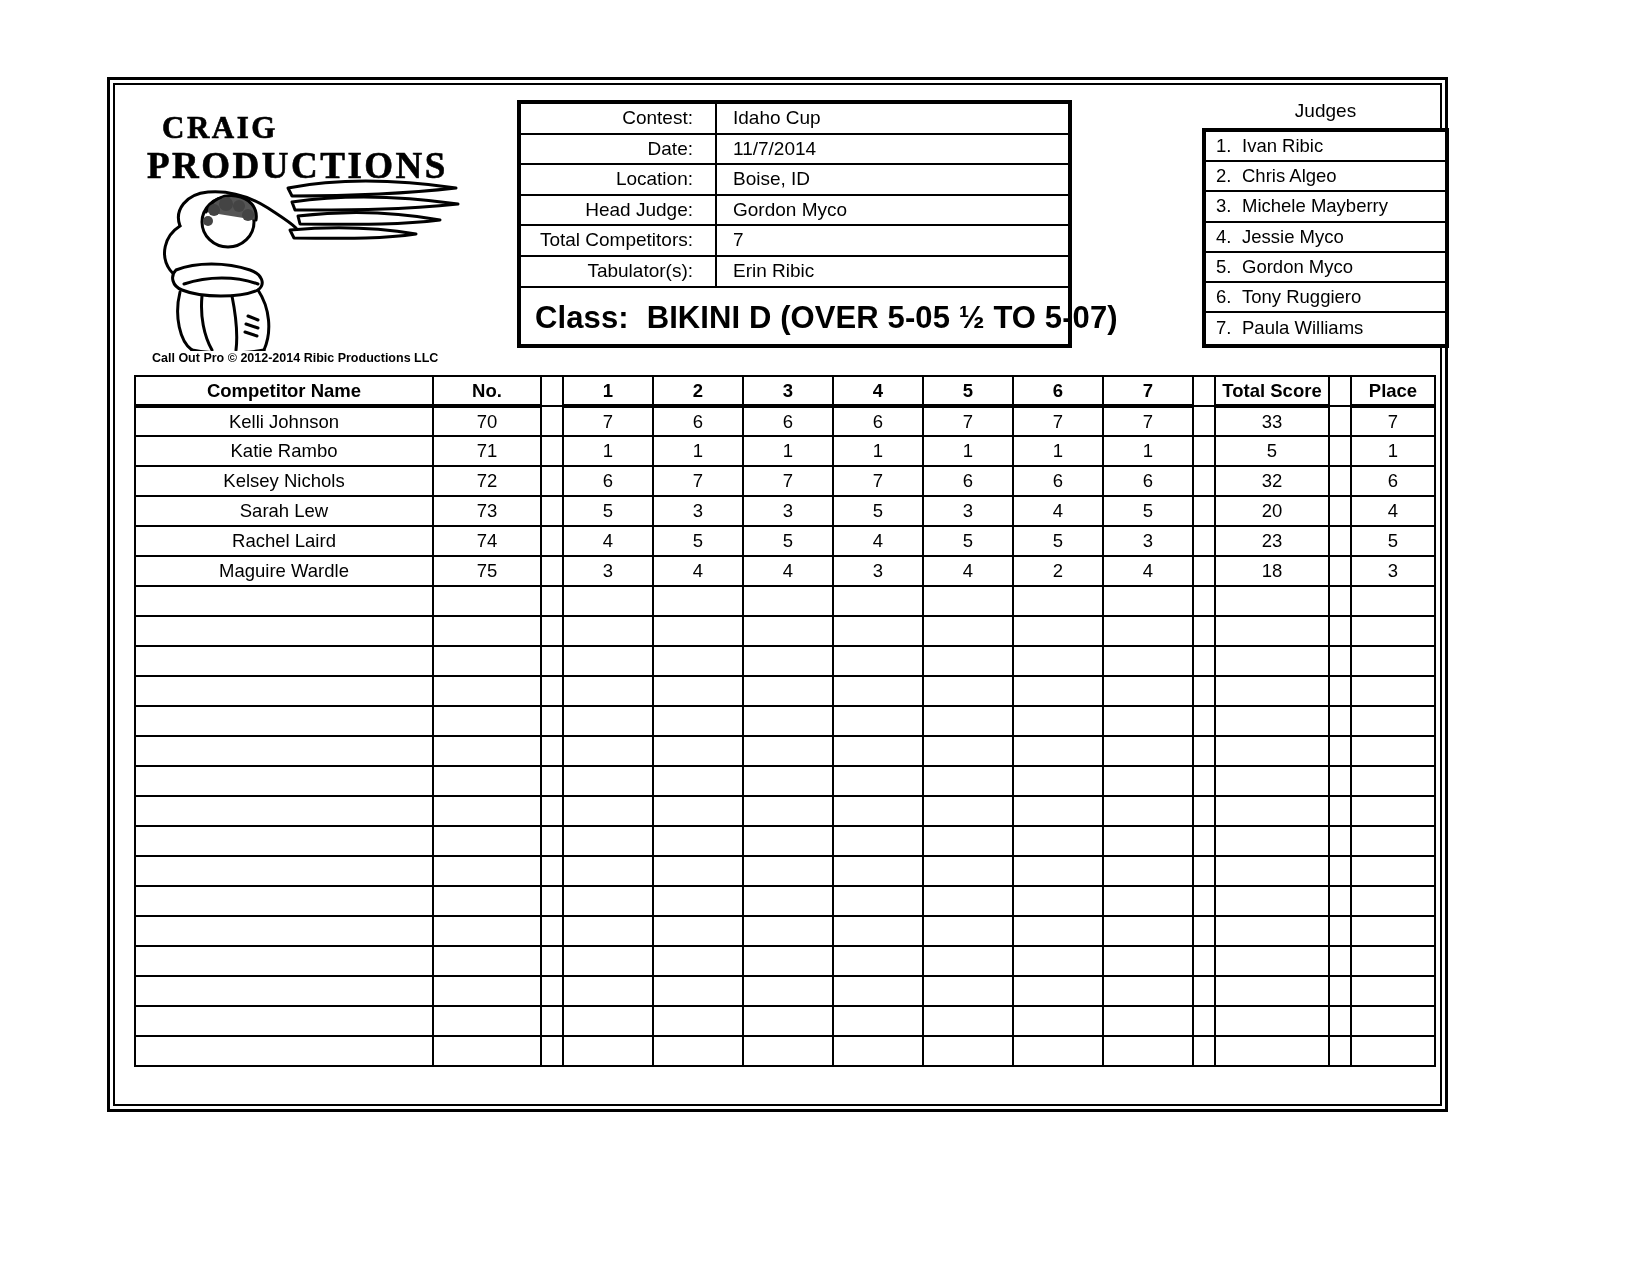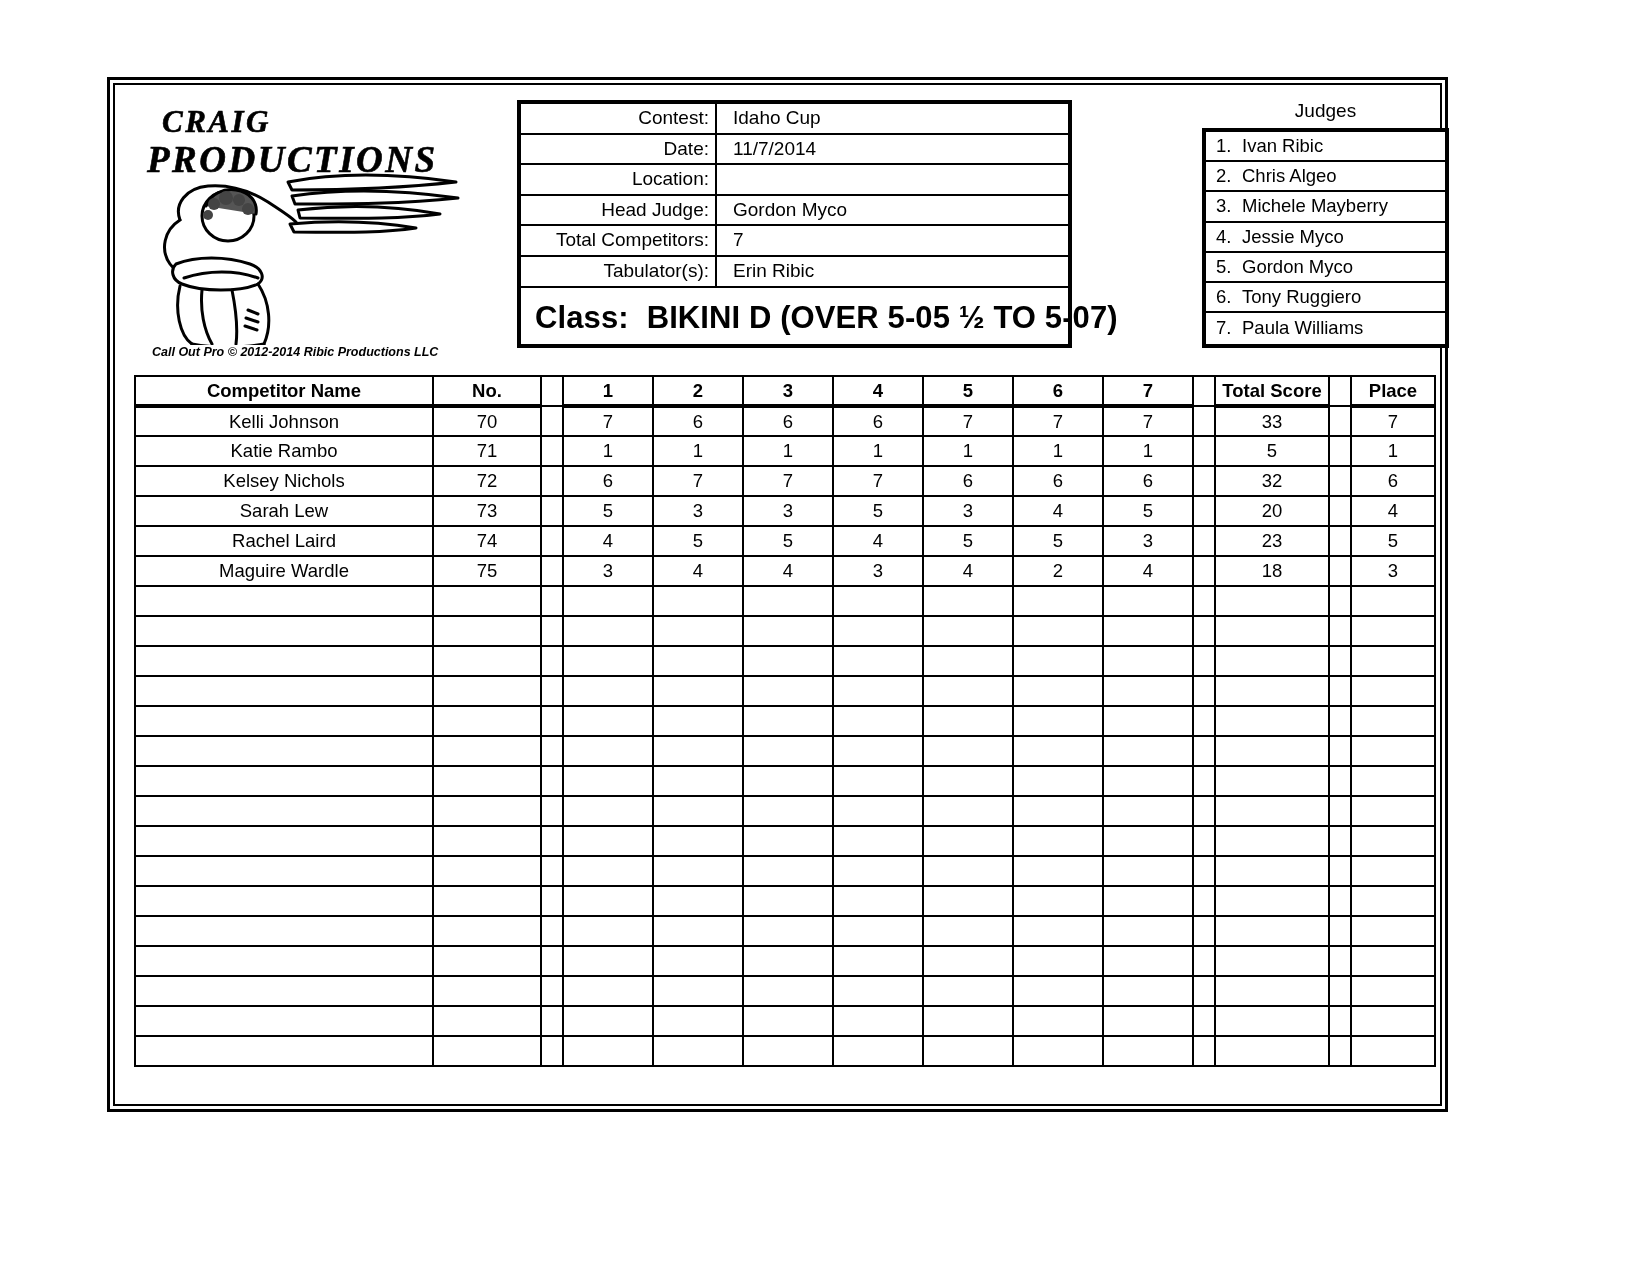--- a/index.html
+++ b/index.html
@@ -34,22 +34,22 @@
 
   .content {
     position: absolute;
     left: 120px; top: 90px;
     width: 1315px; height: 1009px;
   }
 
   
   .logo-block {
     position: absolute;
-    left: 14px; top: 0;
-    width: 340px; height: 265px; font-style: italic;
+    left: 14px; top: 6px;
+    width: 340px; height: 265px;
   }
   .logo-word1 {
     position: absolute;
     left: 28px; top: 14px;
     font-family: "Liberation Serif", serif;
     font-weight: bold;
     font-size: 31px;
     letter-spacing: 2.5px;
     color: #000;
     -webkit-text-stroke: 0.6px #000;
@@ -89,21 +89,21 @@
   }
   .info-row {
     display: flex;
     height: 30.6px;
     border-bottom: 2px solid #000;
   }
   .info-label {
     width: 196px;
     border-right: 2px solid #000;
     text-align: right;
-    padding-right: 6px;
+    padding-right: 22px;
     font-size: 19px;
     line-height: 28px;
     color: #000;
     white-space: nowrap;
     overflow: hidden;
   }
   .info-value {
     flex: 1;
     padding-left: 16px;
     font-size: 19px;
@@ -272,20 +272,21 @@
       <div class="info-row">
         <div class="info-label">Contest:</div>
         <div class="info-value">Idaho Cup</div>
       </div>
       <div class="info-row">
         <div class="info-label">Date:</div>
         <div class="info-value">11/7/2014</div>
       </div>
       <div class="info-row">
         <div class="info-label">Location:</div>
+        <div class="info-value">Boise, ID</div>
       </div>
       <div class="info-row">
         <div class="info-label">Head Judge:</div>
         <div class="info-value">Gordon Myco</div>
       </div>
       <div class="info-row">
         <div class="info-label">Total Competitors:</div>
         <div class="info-value">7</div>
       </div>
       <div class="info-row">

